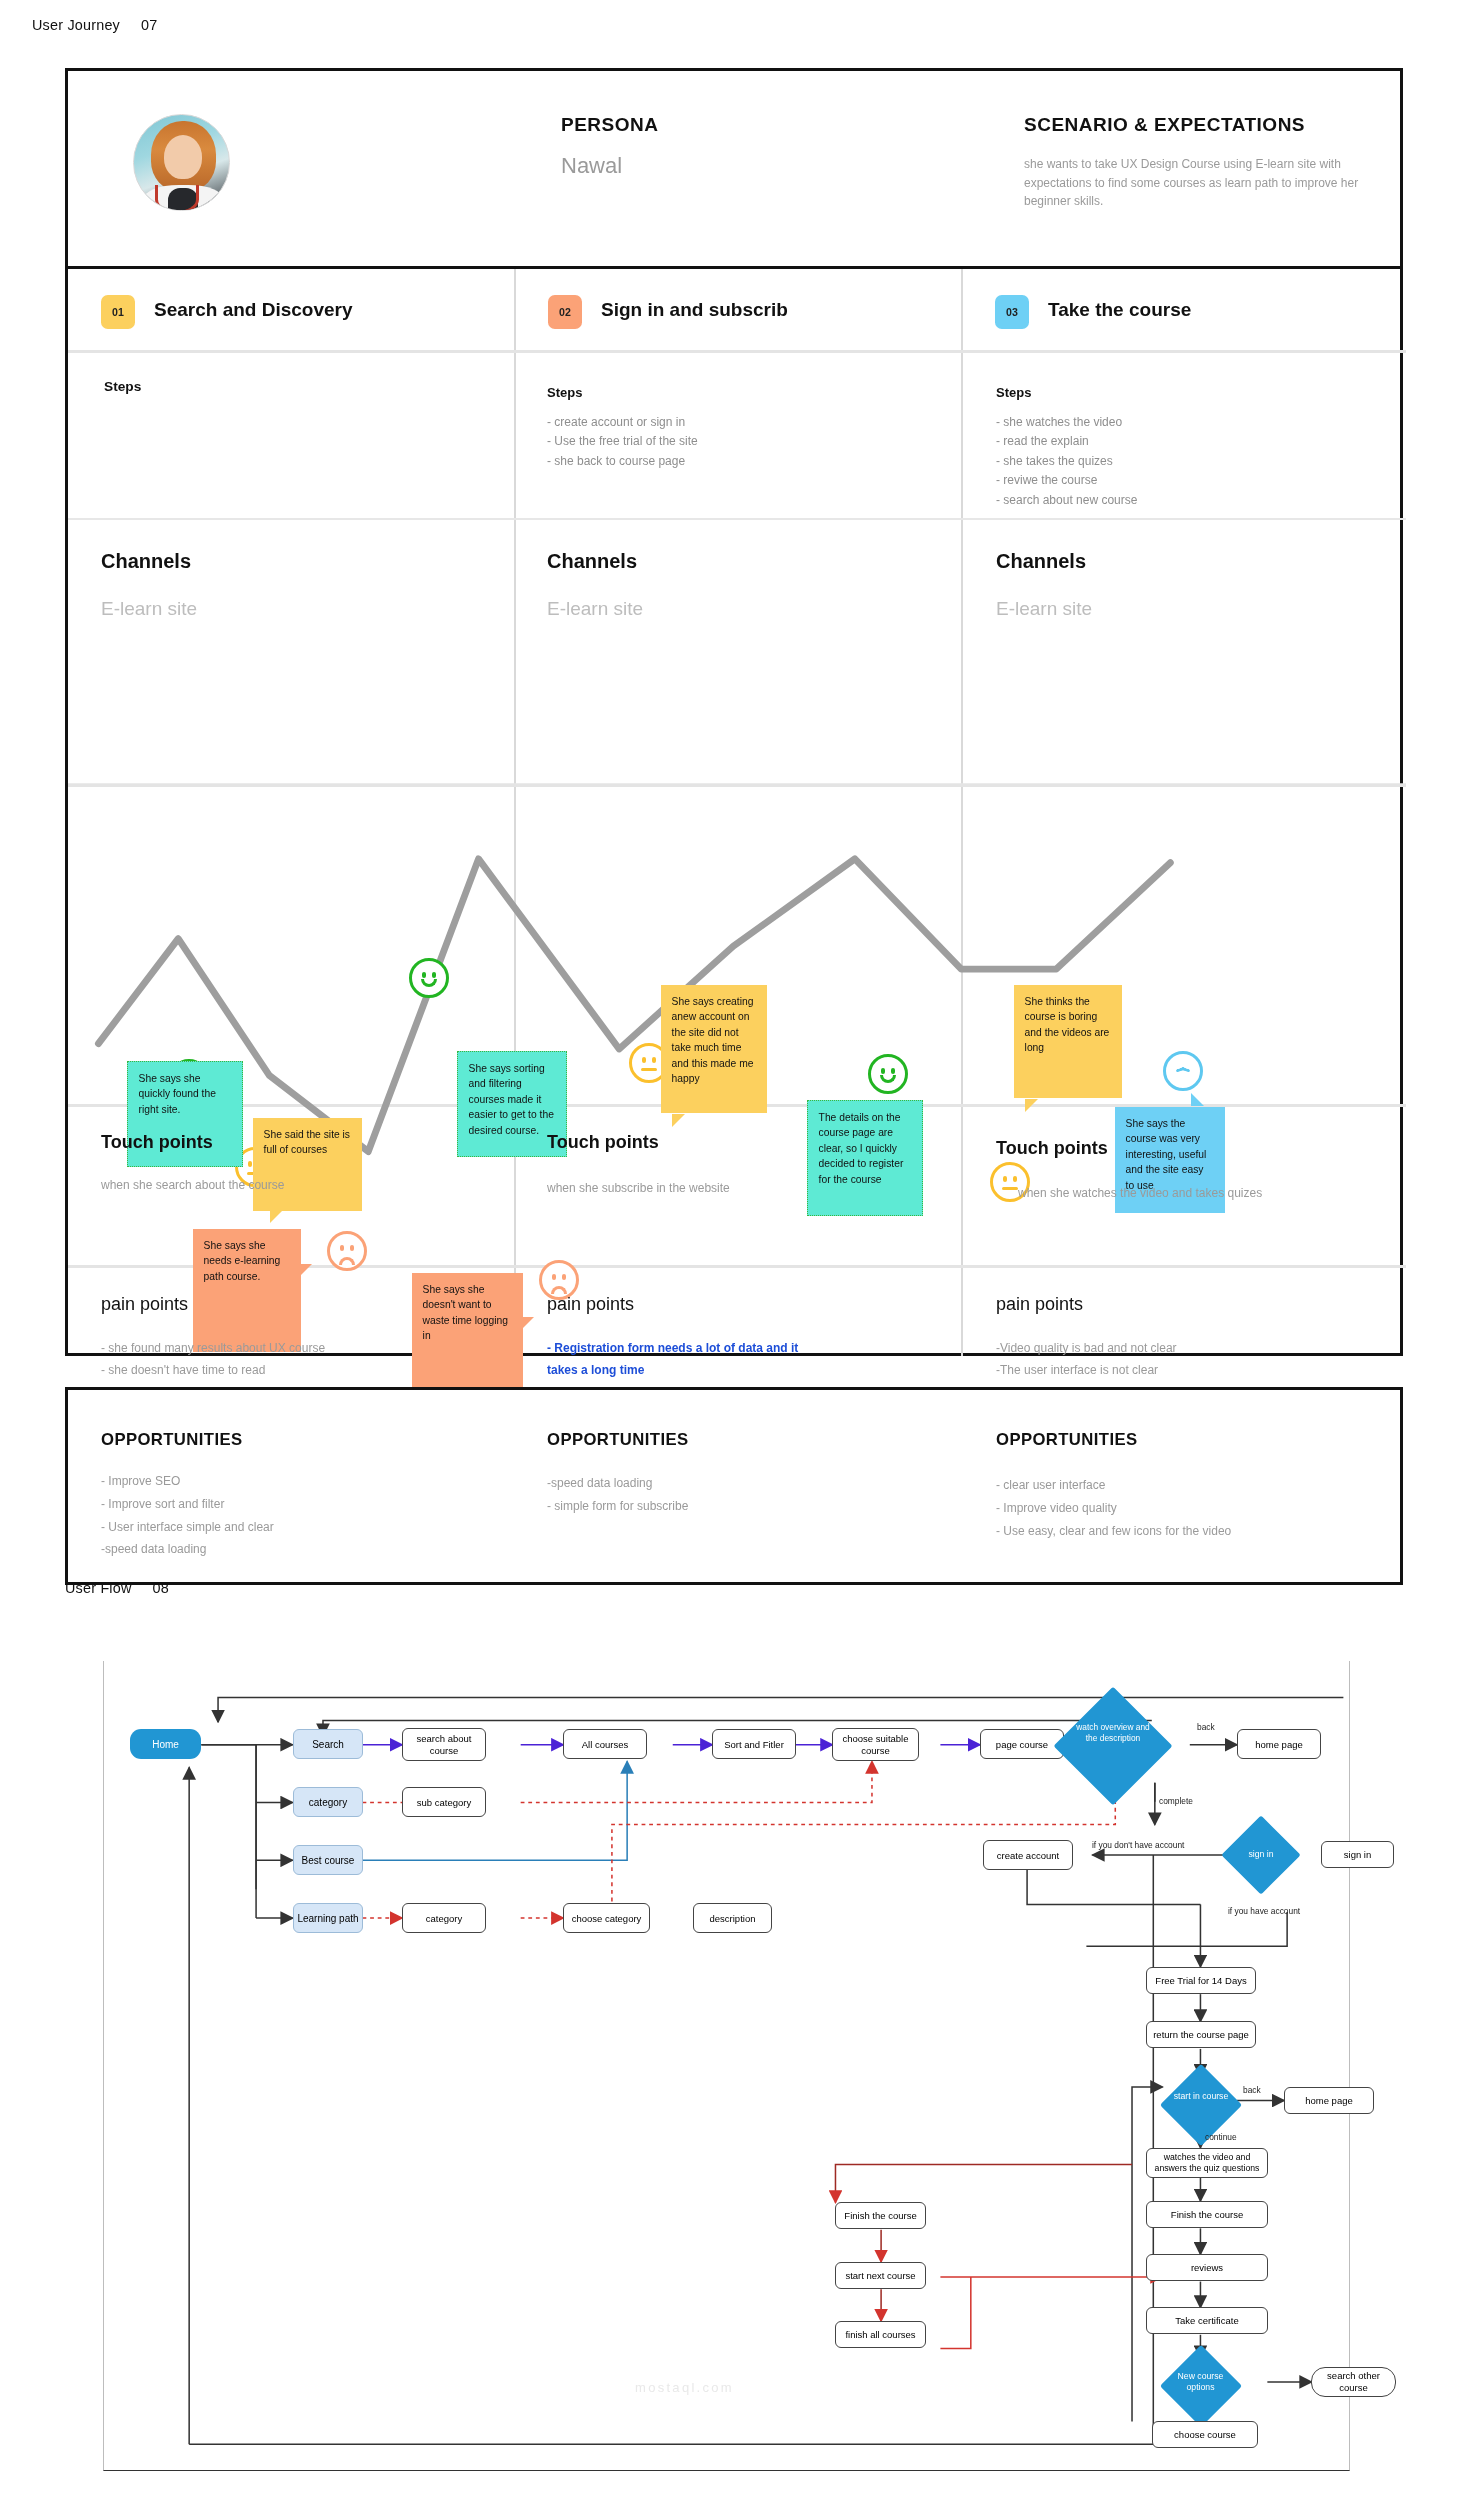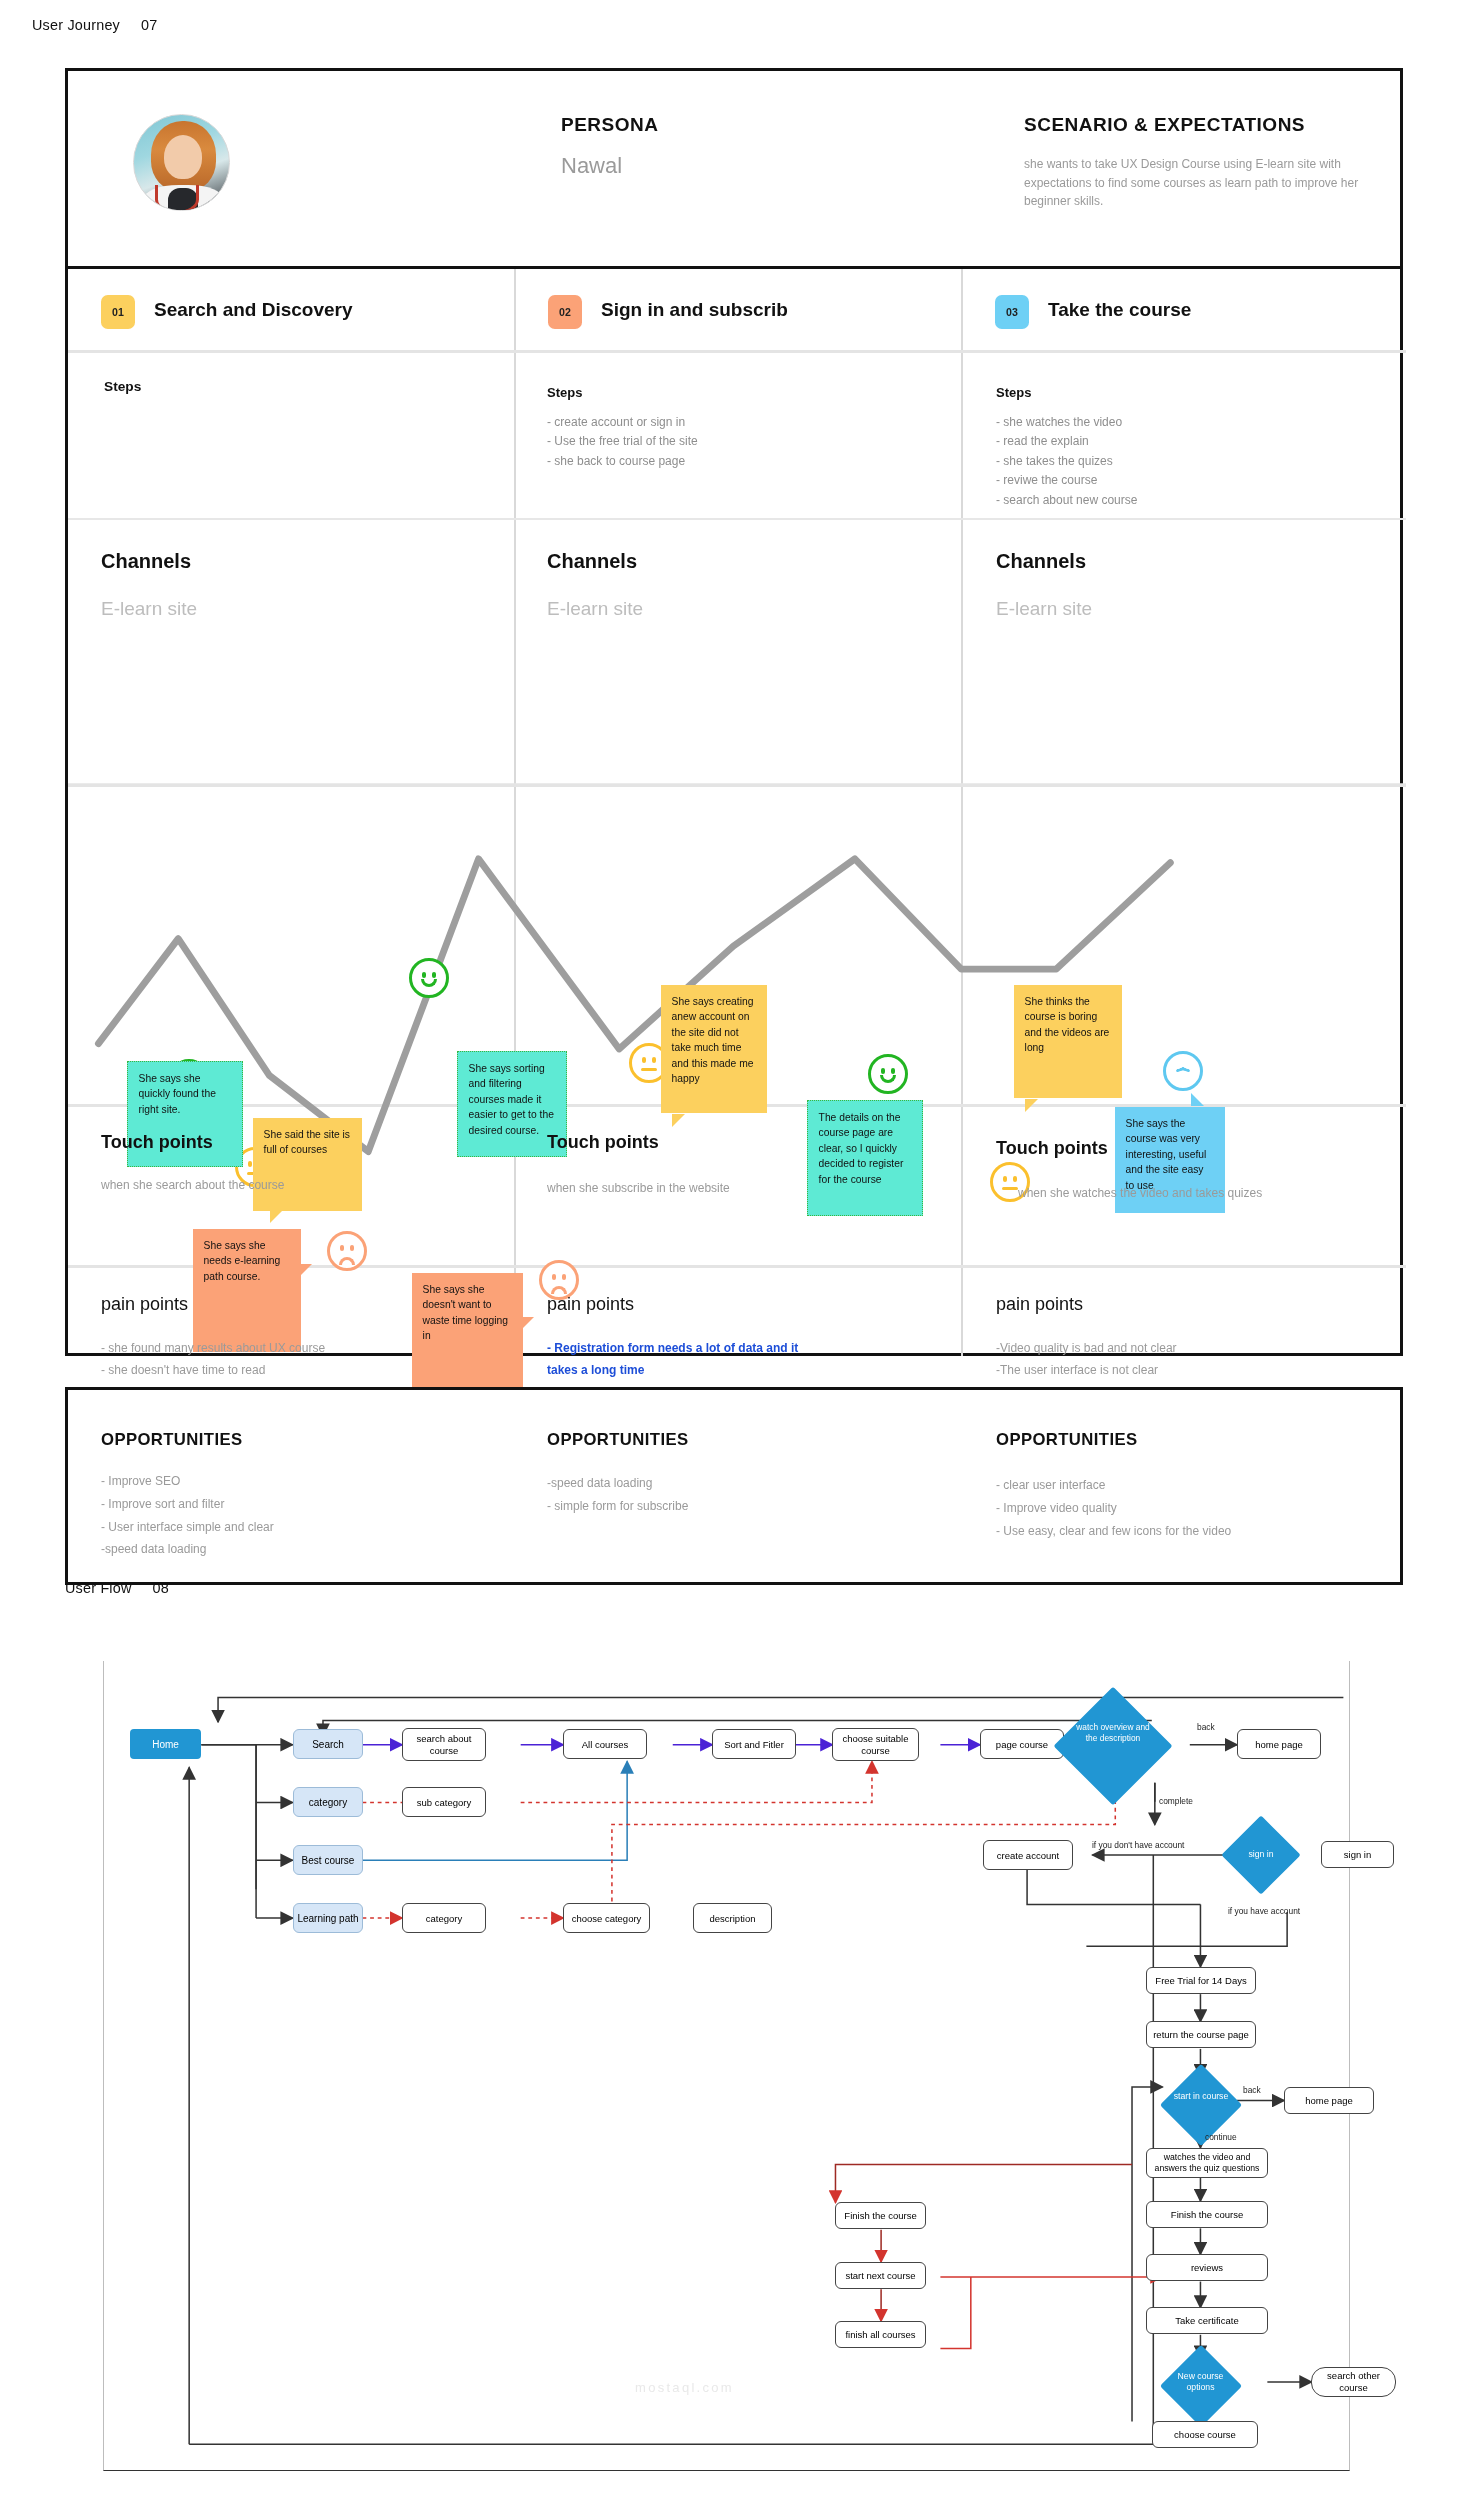--- a/index.html
+++ b/index.html
@@ -445,21 +445,21 @@
       <g stroke="#9e2a24">
         <path d="M1352,662 L962,662 L962,712" marker-end="url(#ar)"></path>
         <path d="M1022,748 L1022,790" marker-end="url(#ar)"></path>
         <path d="M1022,826 L1022,868" marker-end="url(#ar)"></path>
         <path d="M1100,810 L1392,810" marker-end="url(#ar)" stroke="#d3342e"></path>
         <path d="M1100,904 L1140,904 L1140,810" stroke="#d3342e"></path>
       </g>
     </g>
   </svg>
 
-  <div style="position:absolute;left:26px;top:68px;width:71px;height:30px;background:#2196d3;border-radius:4px;display:flex;align-items:center;justify-content:center;color:#fff;font-size:10px;">
+  <div style="position:absolute;left:26px;top:68px;width:71px;height:30px;background:#2196d3;border-radius:11px;display:flex;align-items:center;justify-content:center;color:#fff;font-size:10px;">
       <span>Home</span>
     </div>
   <div style="position:absolute;left:189px;top:68px;width:70px;height:30px;background:#d6e6f7;border:0.8px solid #9cbbd8;border-radius:6px;display:flex;align-items:center;justify-content:center;font-size:10px;">
       <span>Search</span>
     </div>
   <div style="position:absolute;left:189px;top:126px;width:70px;height:30px;background:#d6e6f7;border:0.8px solid #9cbbd8;border-radius:6px;display:flex;align-items:center;justify-content:center;font-size:10px;">
       <span>category</span>
     </div>
   <div style="position:absolute;left:189px;top:184px;width:70px;height:30px;background:#d6e6f7;border:0.8px solid #9cbbd8;border-radius:6px;display:flex;align-items:center;justify-content:center;font-size:10px;">
       <span>Best course</span>

